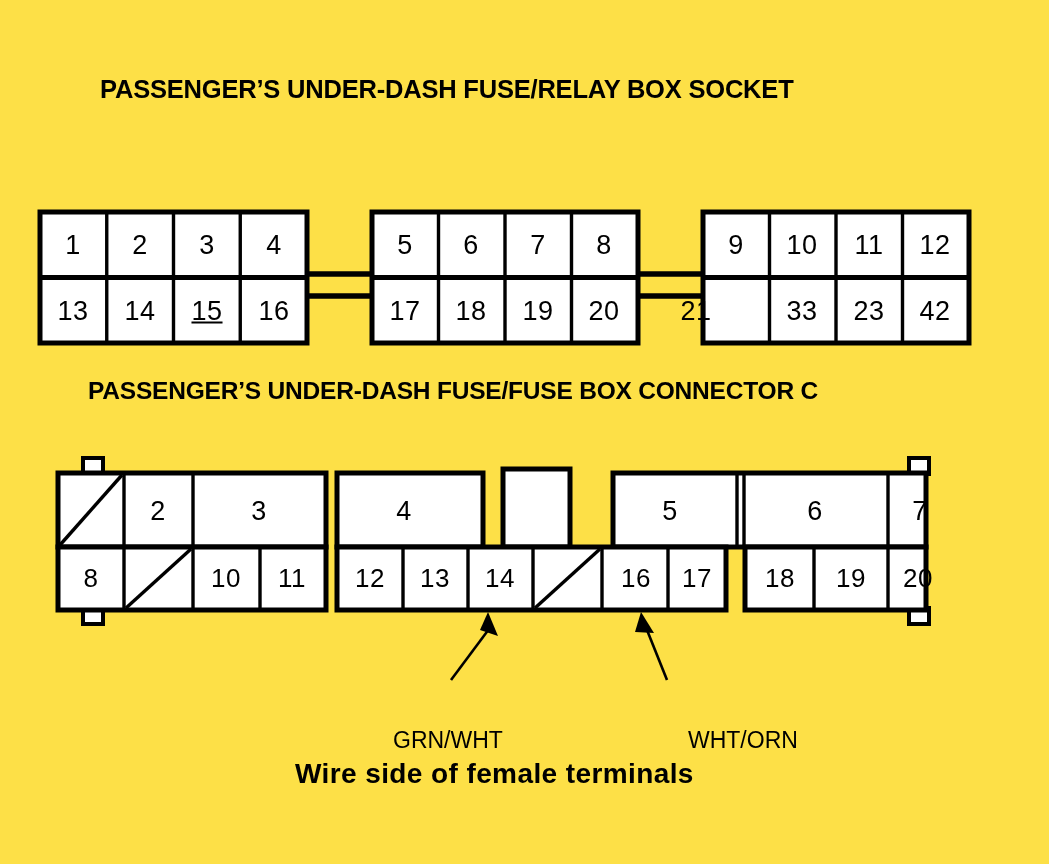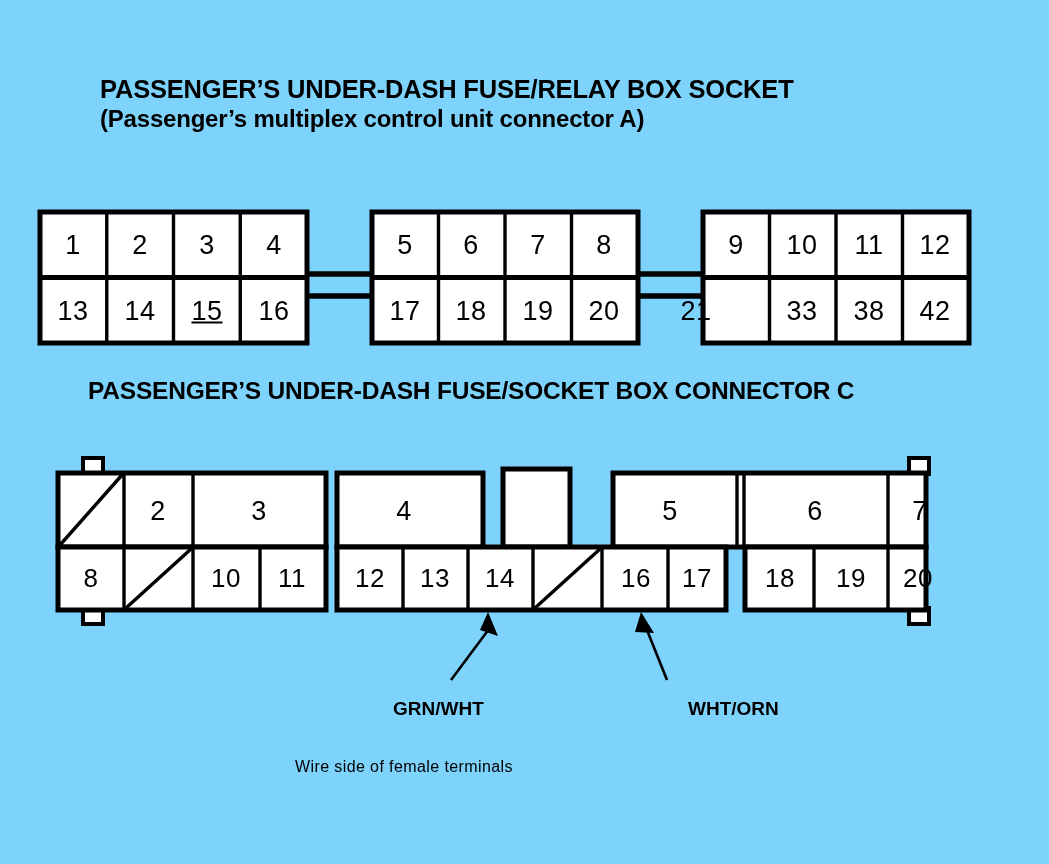--- a/index.html
+++ b/index.html
@@ -4,21 +4,21 @@
 <style>
   html, body {
     margin: 0;
     padding: 0;
     background: #ffffff;
   }
   #page {
     position: relative;
     width: 1049px;
     height: 864px;
-    background: #7dd3fc;
+    background: #fde047;
     overflow: hidden;
     font-family: "Liberation Sans", sans-serif;
     color: #000000;
   }
 
   
   .heading {
     position: absolute;
     font-weight: bold;
     color: #000;
@@ -39,32 +39,33 @@
     left: 88px;
     top: 377px;
     font-size: 24.5px;
   }
 
   
   #footer-caption {
     position: absolute;
     left: 295px;
     top: 758px;
-    font-size: 16px;
+    font-size: 28px;
+    font-weight: bold;
+    letter-spacing: 0.4px;
+    white-space: nowrap;
+  }
+
+  
+  .wire-label {
+    position: absolute;
+    font-size: 23px;
     font-weight: normal;
-    letter-spacing: 0.4px;
-    white-space: nowrap;
-  }
-
-  
-  .wire-label {
-    position: absolute;
-    font-size: 19px;
-    font-weight: bold;
-    white-space: nowrap;
+    white-space: nowrap;
+    margin-top: 29px;
   }
   #wire-label-0 { left: 393px; top: 698px; }
   #wire-label-1 { left: 688px; top: 698px; }
 
   
   svg.diagram {
     position: absolute;
     left: 0;
     top: 0;
     width: 1049px;
@@ -125,22 +126,21 @@
   .pin-num.small {
     font-size: 26px;
   }
 </style>
 </head>
 <body>
 
 <div id="page">
 
   <div class="heading" id="title-line1">PASSENGER’S UNDER-DASH FUSE/RELAY BOX SOCKET</div>
-  <div class="heading" id="title-line2">(Passenger’s multiplex control unit connector A)</div>
-  <div class="heading" id="connector-c-heading">PASSENGER’S UNDER-DASH FUSE/SOCKET BOX CONNECTOR C</div>
+  <div class="heading" id="connector-c-heading">PASSENGER’S UNDER-DASH FUSE/FUSE BOX CONNECTOR C</div>
 
   <svg class="diagram" id="svg-connector-a" viewBox="0 0 1049 864">
 
     <line class="bridge" x1="307" y1="274" x2="372" y2="274"></line>
     <line class="bridge" x1="307" y1="296" x2="372" y2="296"></line>
 
     <line class="bridge" x1="638" y1="274" x2="703" y2="274"></line>
     <line class="bridge" x1="638" y1="296" x2="703" y2="296"></line>
 
     <rect class="box-stroke" x="40" y="212" width="267" height="131"></rect>
@@ -179,21 +179,21 @@
   <div class="pin-num" style="left:471px; top:311px;">18</div>
   <div class="pin-num" style="left:538px; top:311px;">19</div>
   <div class="pin-num" style="left:604px; top:311px;">20</div>
 
   <div class="pin-num" style="left:736px; top:245px;">9</div>
   <div class="pin-num" style="left:802px; top:245px;">10</div>
   <div class="pin-num" style="left:869px; top:245px;">11</div>
   <div class="pin-num" style="left:935px; top:245px;">12</div>
   <div class="pin-num" style="left:696px; top:311px;">21</div>
   <div class="pin-num" style="left:802px; top:311px;">33</div>
-  <div class="pin-num" style="left:869px; top:311px;">38</div>
+  <div class="pin-num" style="left:869px; top:311px;">23</div>
   <div class="pin-num" style="left:935px; top:311px;">42</div>
 
   <svg class="diagram" id="svg-connector-c" viewBox="0 0 1049 864">
 
     <rect class="tab" x="83" y="458" width="20" height="16"></rect>
     <rect class="tab" x="83" y="608" width="20" height="16"></rect>
     <rect class="tab" x="909" y="458" width="20" height="16"></rect>
     <rect class="tab" x="909" y="608" width="20" height="16"></rect>
 
     <rect class="box-stroke" x="58" y="473" width="268" height="74"></rect>

